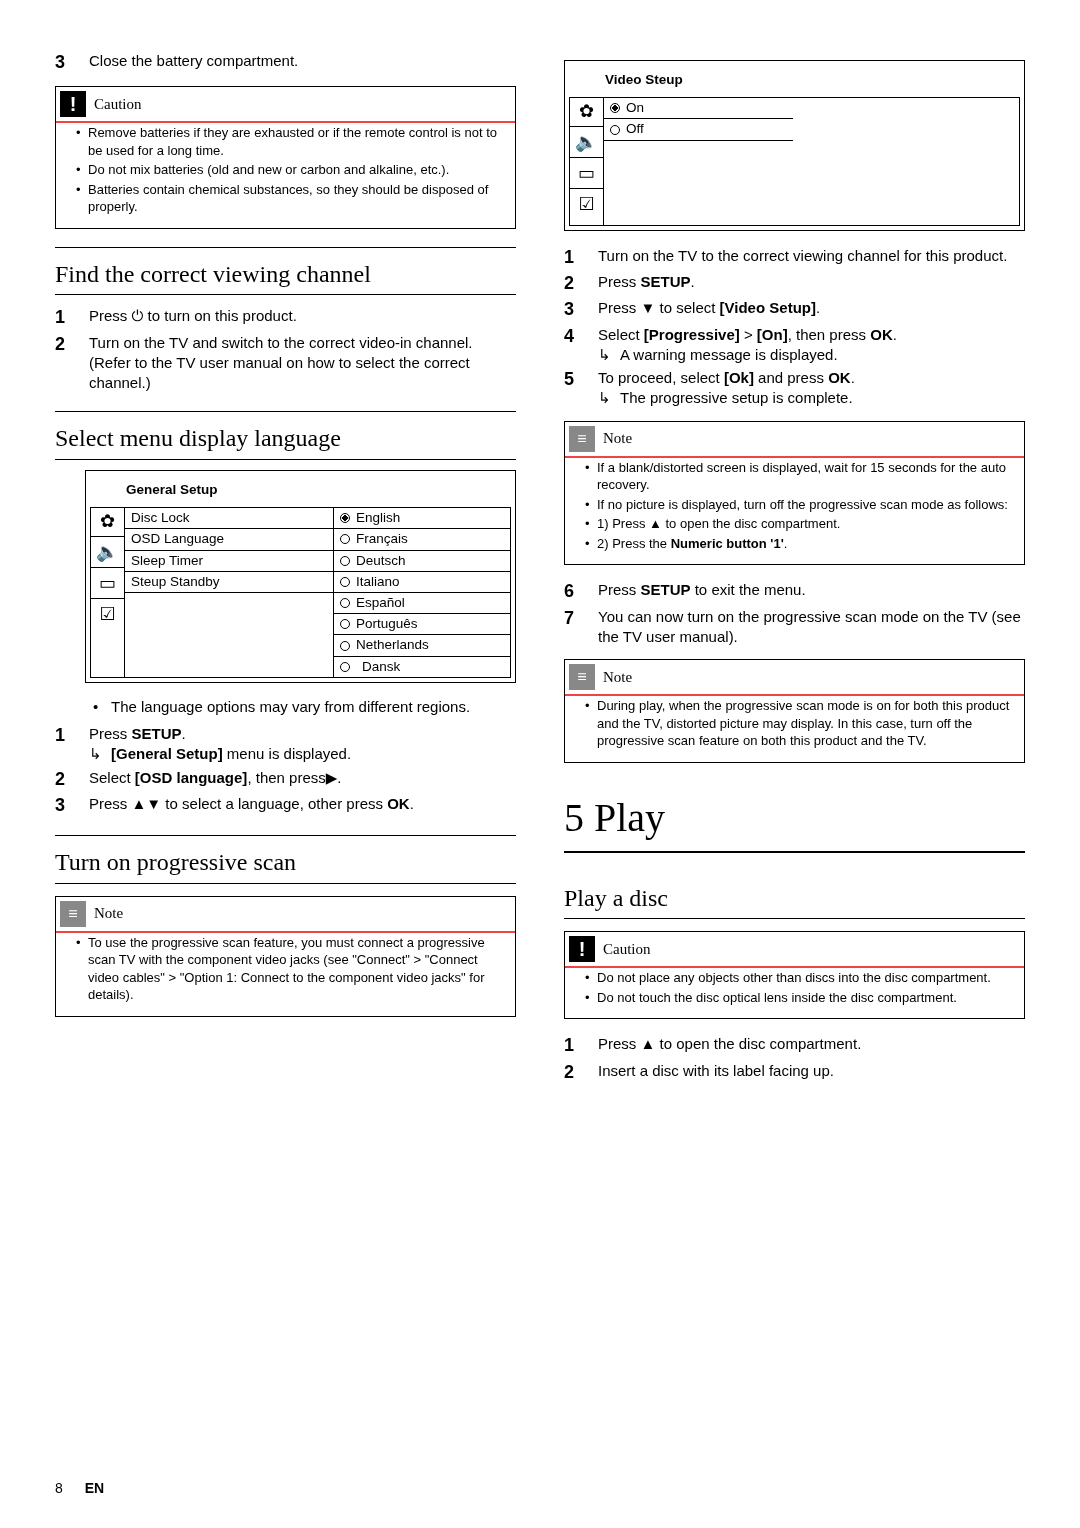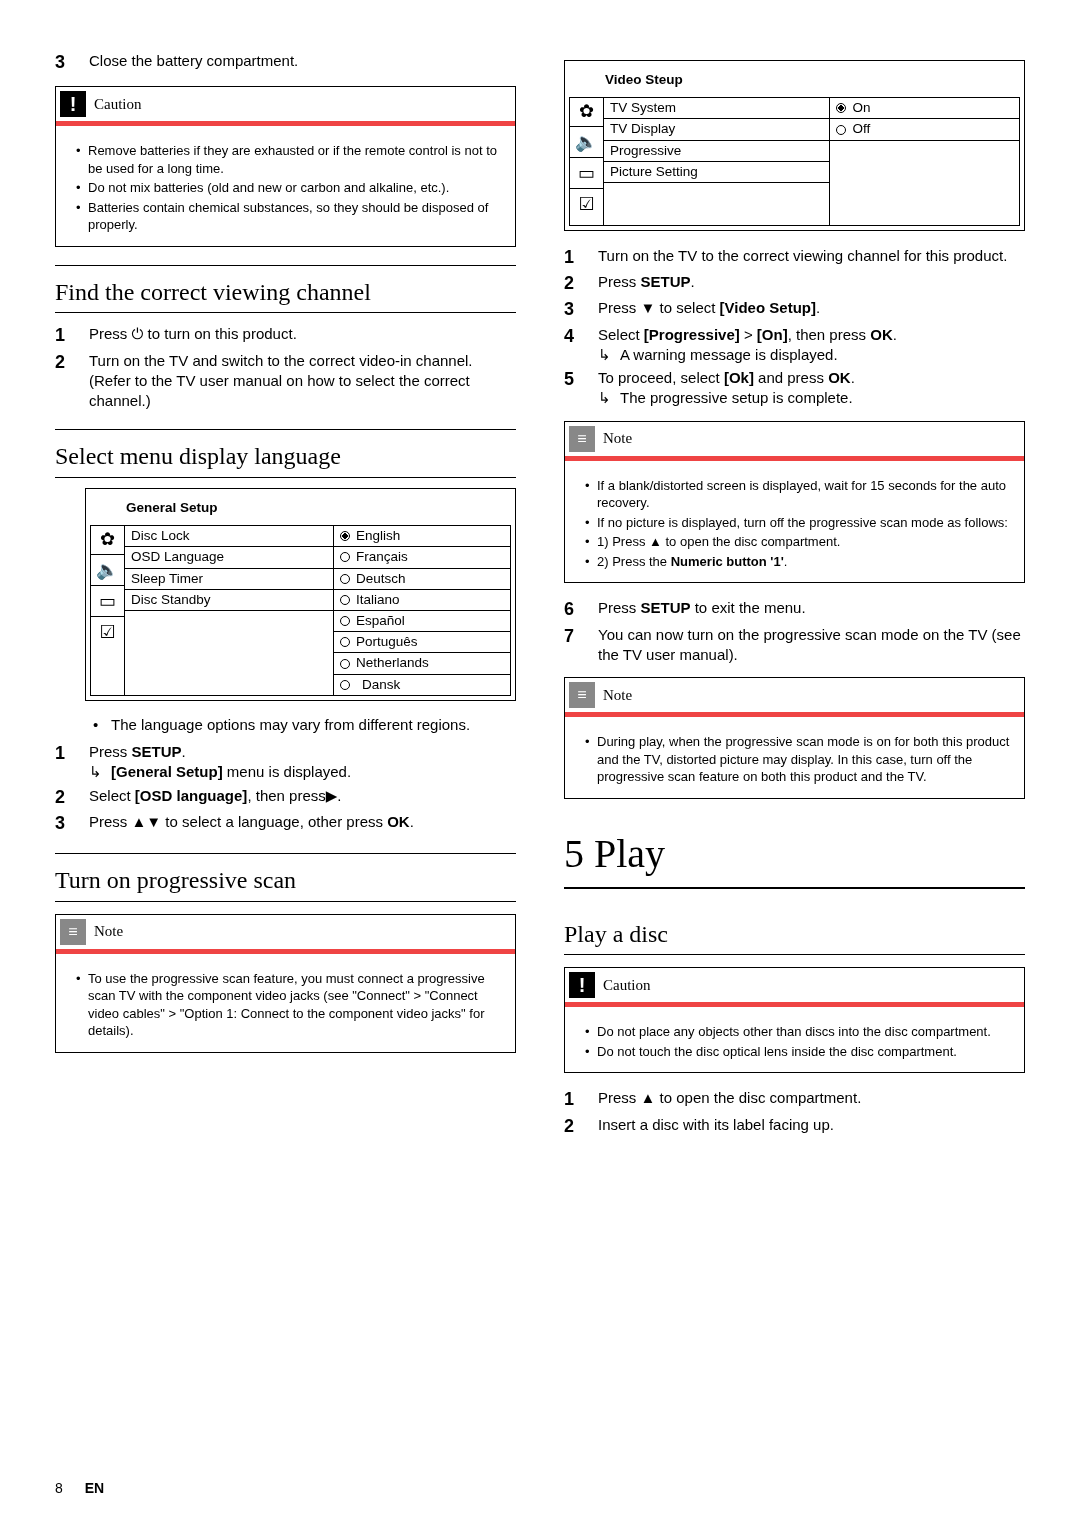--- a/index.html
+++ b/index.html
@@ -58,21 +58,21 @@
     padding: 4px 6px 4px 4px;
   }
   .callout .head .icon {
     width: 26px; height: 26px;
     display: inline-flex; align-items: center; justify-content: center;
     font-weight: bold;
   }
   .callout .head .icon.caution { background: #000; color: #fff; font-size: 20px; }
   .callout .head .icon.note { background: #888; color: #fff; font-size: 16px; }
   .callout .head .label { font-family: Georgia, serif; font-size: 15px; }
-  .callout .body { border-top: 5px solid #ef4444; padding: 16px 12px 10px 20px; }
+  .callout .body { border-top: 2px solid #ef4444; padding: 1px 12px 10px 20px; }
   .callout .body ul { list-style: none; }
   .callout .body li { position: relative; padding-left: 12px; margin-bottom: 2px; }
   .callout .body li::before { content: "•"; position: absolute; left: 0; top: 0; }
 
   
   .osd {
     border: 1.5px solid #000;
     padding: 4px;
     margin: 4px 0 14px 30px;
     font-family: Arial, sans-serif;
@@ -157,21 +157,21 @@
           <span class="ic">🔈</span>
           <div class="divider"></div>
           <span class="ic">▭</span>
           <div class="divider"></div>
           <span class="ic">☑</span>
         </div>
         <div class="leftcol">
           <div class="row">Disc Lock</div>
           <div class="row">OSD Language</div>
           <div class="row">Sleep Timer</div>
-          <div class="row">Disc Standby</div>
+          <div class="row">Steup Standby</div>
           <div class="filler"></div>
         </div>
         <div class="rightcol">
           <div class="row">
               <span class="radio sel"></span>
               <span>English</span>
             </div>
           <div class="row">
               <span class="radio"></span>
               <span>Français</span>
@@ -251,27 +251,20 @@
       <div class="panel">
         <div class="iconcol">
           <span class="ic">✿</span>
           <div class="divider"></div>
           <span class="ic">🔈</span>
           <div class="divider"></div>
           <span class="ic">▭</span>
           <div class="divider"></div>
           <span class="ic">☑</span>
         </div>
-        <div class="leftcol">
-          <div class="row">TV System</div>
-          <div class="row">TV Display</div>
-          <div class="row">Progressive</div>
-          <div class="row">Picture Setting</div>
-          <div class="filler" style="height:36px;"></div>
-        </div>
         <div class="rightcol short">
           <div class="row">
               <span class="radio sel"></span>
               <span>On</span>
             </div>
           <div class="row">
               <span class="radio"></span>
               <span>Off</span>
             </div>
           <div class="filler"></div>

